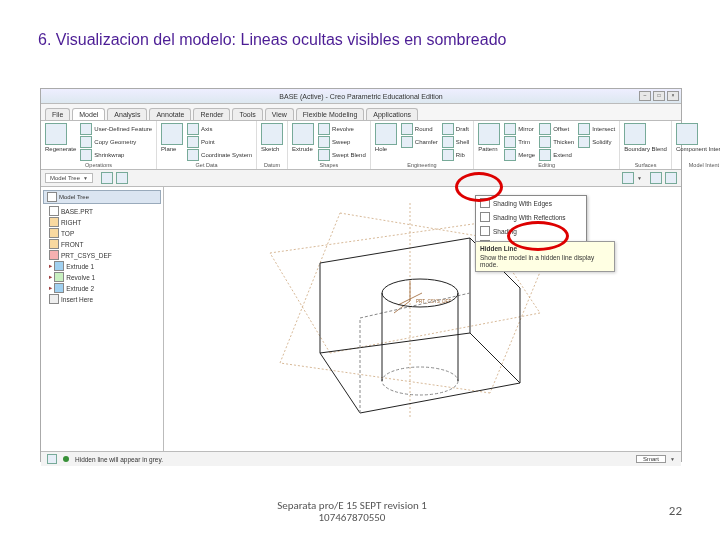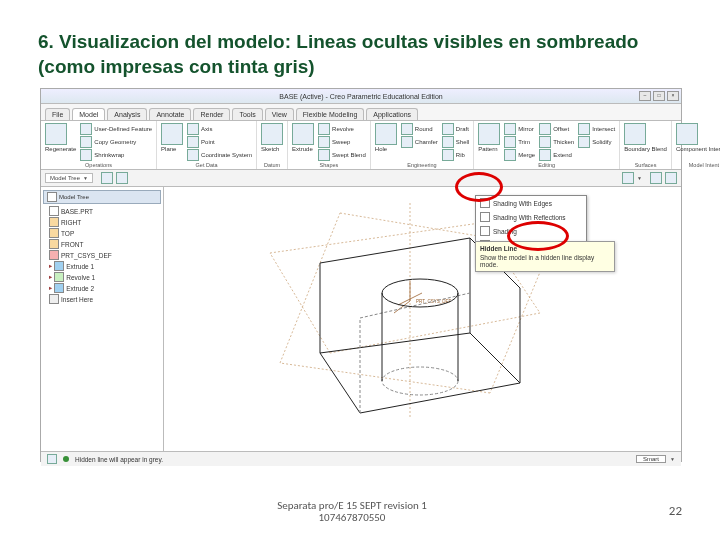--- a/index.html
+++ b/index.html
@@ -9,23 +9,23 @@
     background: #fff;
     font-family: Arial, sans-serif;
     overflow: hidden;
     position: relative;
   }
   .slide-title {
     position: absolute;
     top: 30px;
     left: 38px;
     right: 38px;
-    font-size: 19px;
-    font-weight: bold;
-    color: #14532d;
+    font-size: 16px;
+    font-weight: normal;
+    color: #4c1d95;
     line-height: 1.3;
   }
   .app {
     position: absolute;
     top: 88px;
     left: 40px;
     width: 640px;
     height: 372px;
     border: 1px solid #aaa;
     background: #f7f7f7;
@@ -257,21 +257,20 @@
     color: #555;
     font-family: Calibri, Arial, sans-serif;
     text-align: right;
   }
 </style>
 </head>
 <body>
 
 <div class="slide-title">
   <span>6. Visualizacion del modelo: Lineas ocultas visibles en sombreado</span><br>
-  <span>(como impresas con tinta gris)</span>
 </div>
 
 <div class="app">
 
   <div class="titlebar">
     <span>BASE (Active) - Creo Parametric Educational Edition</span>
     <div class="win-controls">
       <div class="win-btn">–</div>
       <div class="win-btn">□</div>
       <div class="win-btn">×</div>

